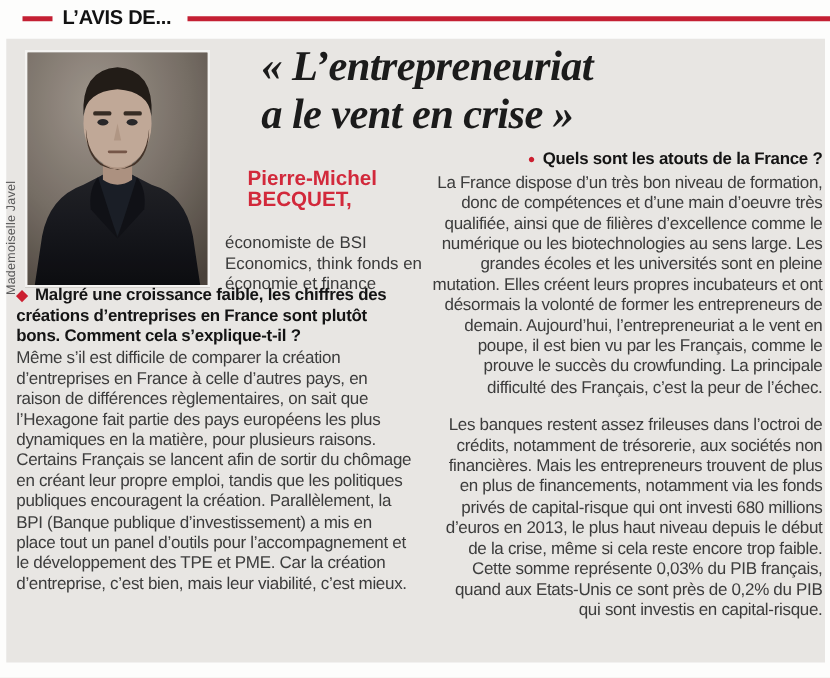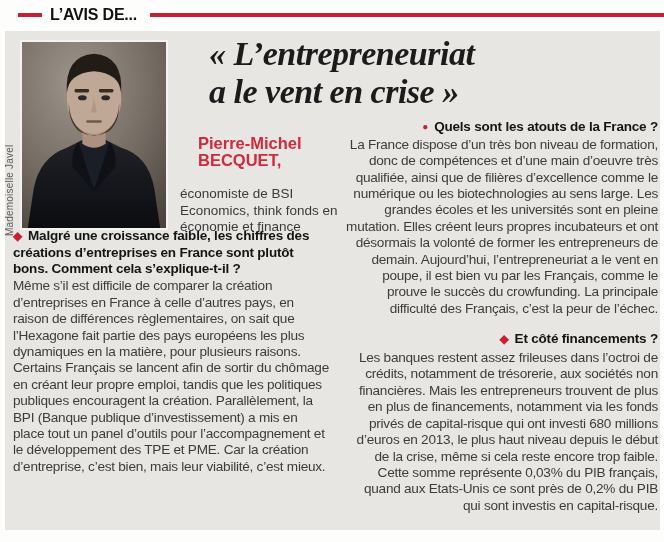--- a/index.html
+++ b/index.html
@@ -129,23 +129,20 @@
         <span class="diamond">◆</span><span>Malgré une croissance faible, les chiffres des créations d’entreprises en France sont plutôt bons. Comment cela s’explique-t-il  ?</span>
       </p>
       <p class="answer">Même s’il est difficile de comparer la création d’entreprises en France à celle d’autres pays, en raison de différences règlementaires, on sait que l’Hexagone fait partie des pays européens les plus dynamiques en la matière, pour plusieurs raisons. Certains Français se lancent afin de sortir du chômage en créant leur propre emploi, tandis que les politiques publiques encouragent la création. Parallèlement, la BPI (Banque publique d’investissement) a mis en place tout un panel d’outils pour l’accompagnement et le développement des TPE et PME. Car la création d’entreprise, c’est bien, mais leur viabilité, c’est mieux.</p>
     </div>
 
     <div class="col col-right">
       <p class="question">
         <span class="bullet">●</span><span>Quels sont les atouts de la France ?</span>
       </p>
       <p class="answer">La France dispose d’un très bon niveau de formation, donc de compétences et d’une main d’oeuvre très qualifiée, ainsi que de filières d’excellence comme le numérique ou les biotechnologies au sens large. Les grandes écoles et les universités sont en pleine mutation. Elles créent leurs propres incubateurs et ont désormais la volonté de former les entrepreneurs de demain. Aujourd’hui, l’entrepreneuriat a le vent en poupe, il est bien vu par les Français, comme le prouve le succès du crowfunding. La principale difficulté des Français, c’est la peur de l’échec.</p>
-      <p class="question">
-        <span class="diamond">◆</span><span>Et côté financements  ?</span>
-      </p>
       <p class="answer">Les banques restent assez frileuses dans l’octroi de crédits, notamment de trésorerie, aux sociétés non financières. Mais les entrepreneurs trouvent de plus en plus de financements, notamment via les fonds privés de capital-risque qui ont investi 680 millions d’euros en 2013, le plus haut niveau depuis le début de la crise, même si cela reste encore trop faible. Cette somme représente 0,03% du PIB français, quand aux Etats-Unis ce sont près de 0,2% du PIB qui sont investis en capital-risque.</p>
     </div>
 
   </div>
 
   <div class="credit">Mademoiselle Javel</div>
 
 </div>
 
 </body></html>

